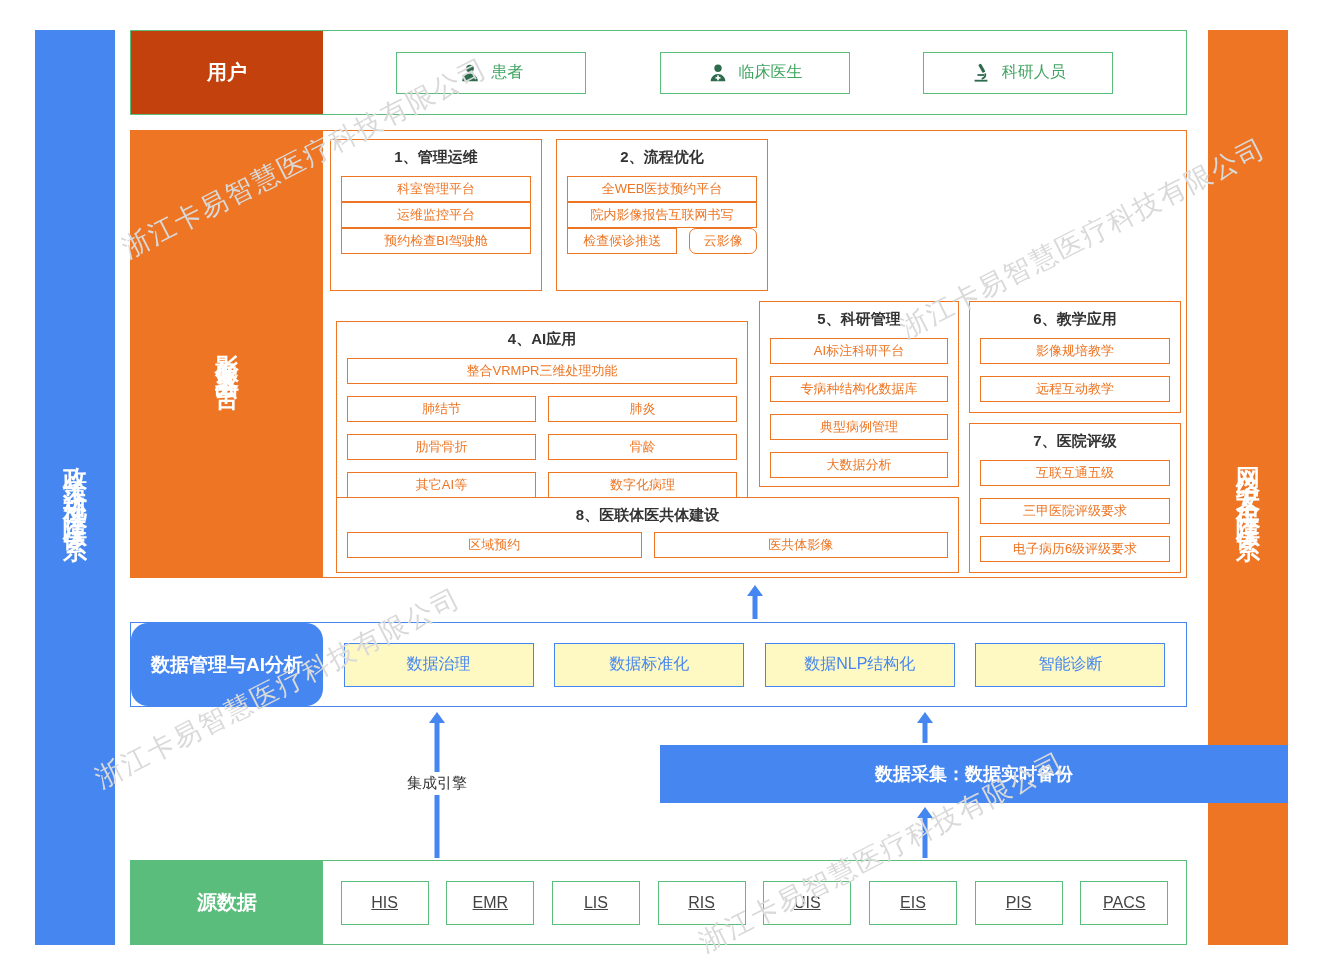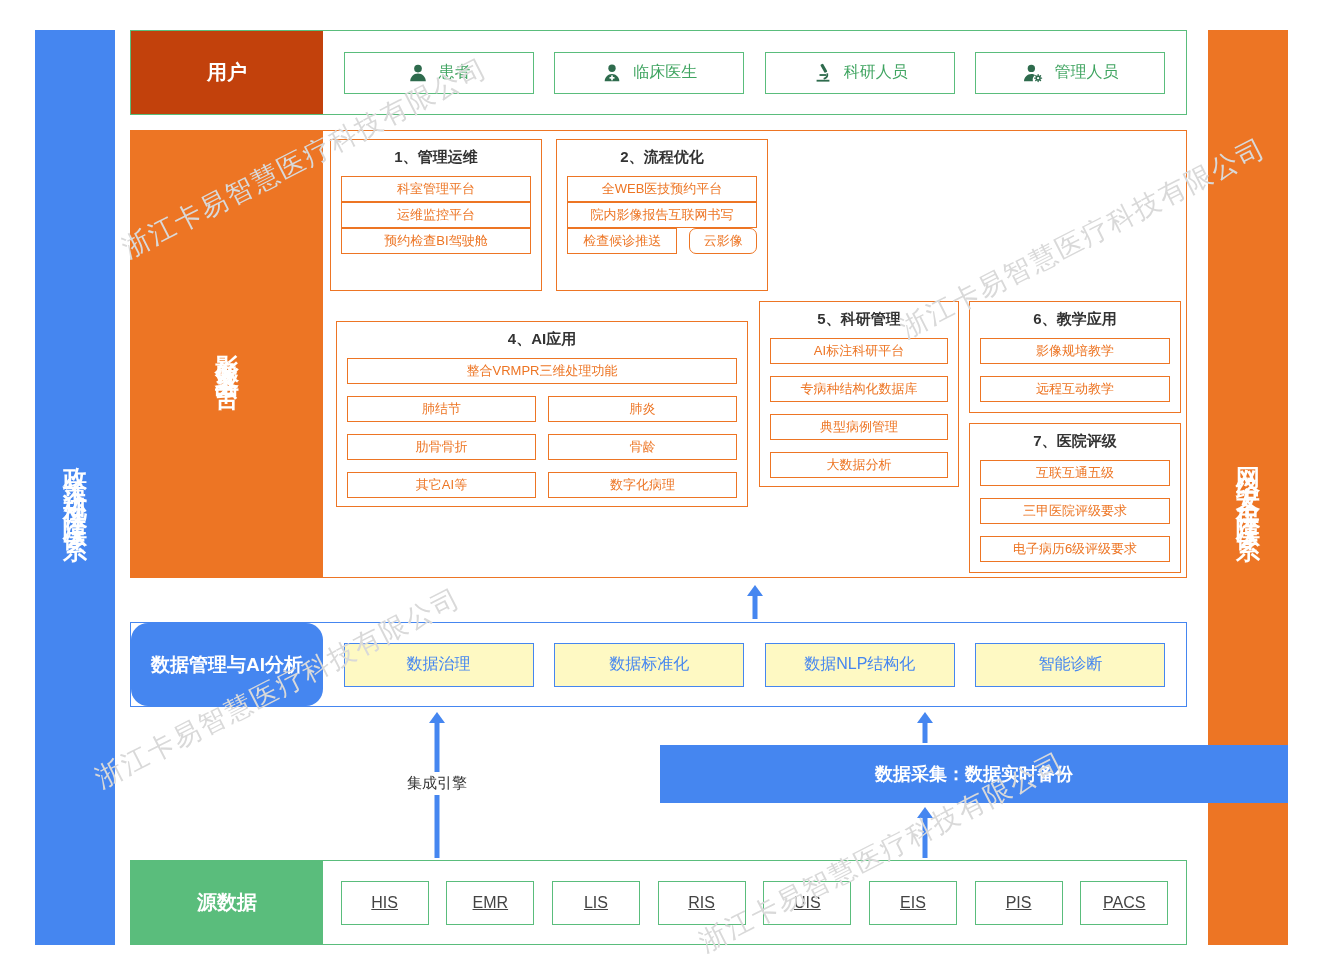--- a/index.html
+++ b/index.html
@@ -119,33 +119,20 @@
         <span class="icon">
           <svg viewBox="0 0 24 24" fill="currentColor">
               <rect x="11.2" y="1.8" width="3.4" height="10" rx="1" transform="rotate(-30 12.9 6.8)"></rect>
               <path d="M8.2 13.2h7.2v2H8.2z"></path>
               <path d="M17.6 12.2a6.4 6.4 0 0 1-4.6 7.1l-.5-1.9a4.4 4.4 0 0 0 3.2-4.9z"></path>
               <path d="M5 19.4h14v2H5z"></path>
             </svg>
         </span>
         <span>科研人员</span>
       </div>
-      <div class="user-box">
-        <span class="icon">
-          <svg viewBox="0 0 24 24" fill="currentColor">
-              <circle cx="10.2" cy="7" r="4"></circle>
-              <path d="M2.2 21c0-4.4 3.6-8 8-8 1.6 0 3.1.5 4.3 1.3a6.3 6.3 0 0 0-2.6 6.7z"></path>
-              <circle cx="17.6" cy="17.6" r="2" fill="none" stroke="currentColor" stroke-width="1.5"></circle>
-              <g stroke="currentColor" stroke-width="1.5" stroke-linecap="round" fill="none">
-                <path d="M17.6 13.9v1.1M17.6 20.2v1.1M13.9 17.6h1.1M20.2 17.6h1.1M15 15l.8.8M19.4 19.4l.8.8M15 20.2l.8-.8M19.4 15.8l.8-.8"></path>
-              </g>
-            </svg>
-        </span>
-        <span>管理人员</span>
-      </div>
     </div>
   </div>
 
   <div class="row" style="top:130px; height:448px; border-color:#ED7524;">
     <div class="row-label vlabel" style="background:#ED7524;">
       <span class="vtext">影像业务中台</span>
     </div>
     <div class="row-body">
 
       <div class="group" style="left:7px; top:8px; width:212px; height:152px;">
@@ -205,20 +192,27 @@
 
       <div class="group" style="left:646px; top:292px; width:212px; height:150px;">
         <div class="group-title">7、医院评级</div>
         <div class="stack12">
           <div class="gitem">互联互通五级</div>
           <div class="gitem">三甲医院评级要求</div>
           <div class="gitem">电子病历6级评级要求</div>
         </div>
       </div>
 
+      <div class="group" style="left:13px; top:366px; width:623px; height:76px;">
+        <div class="group-title" style="margin-bottom:8px;">8、医联体医共体建设</div>
+        <div class="hrow">
+          <div class="gitem">区域预约</div>
+          <div class="gitem">医共体影像</div>
+        </div>
+      </div>
 
     </div>
   </div>
 
   <div class="arrow" style="left:747px; top:585px; height:34px;">
     <div class="head"></div>
     <div class="shaft"></div>
   </div>
 
   <div class="row" style="top:622px; height:85px; border-color:#4586F0;">

